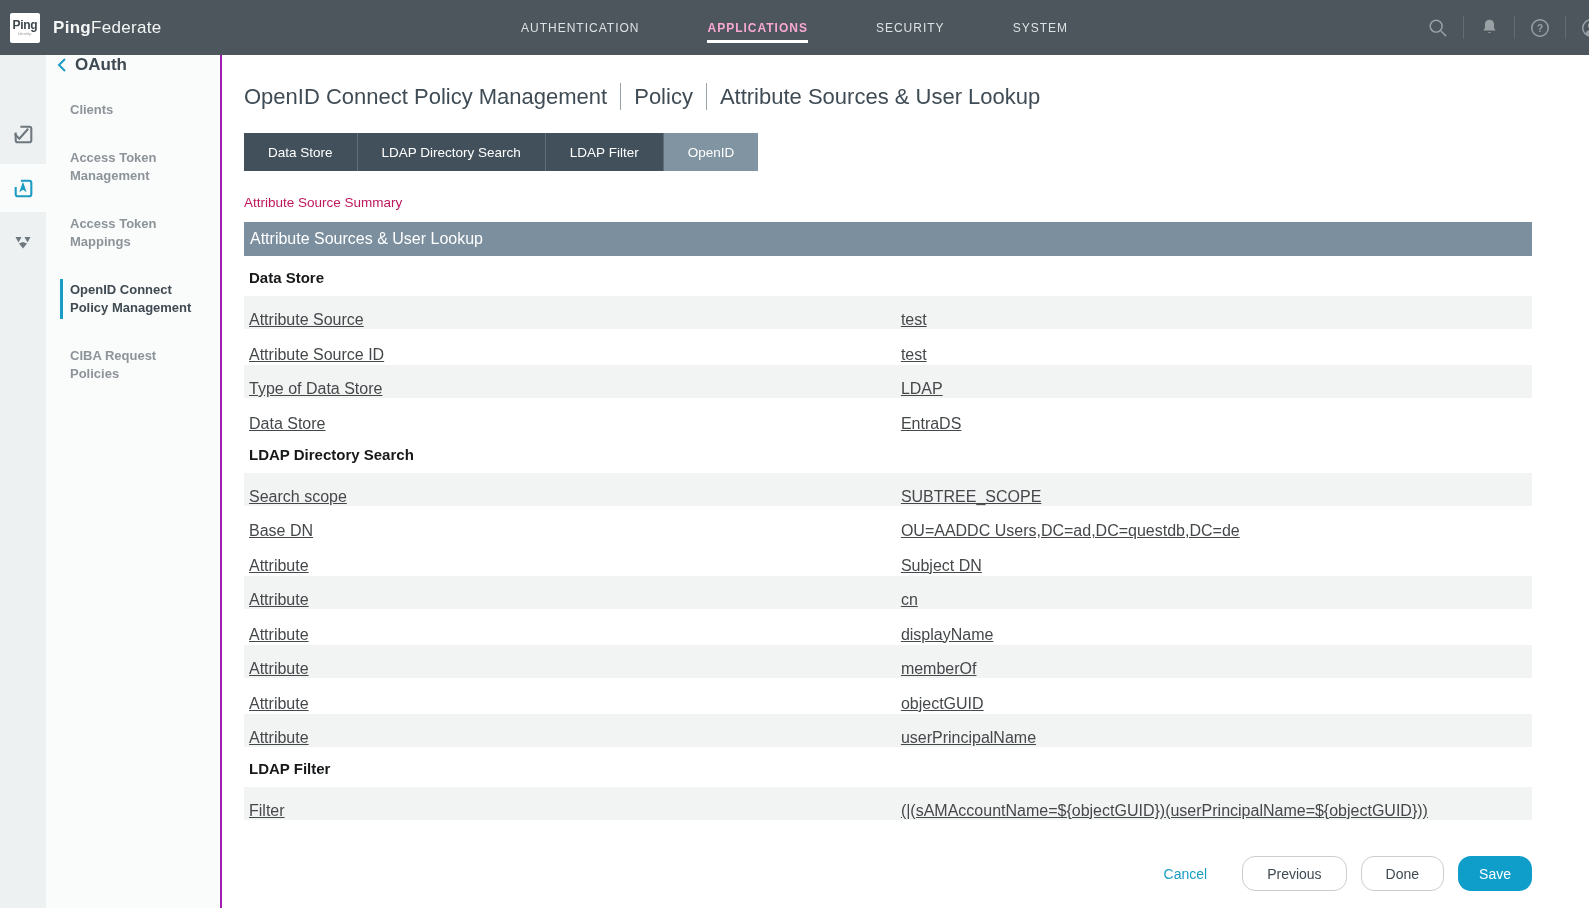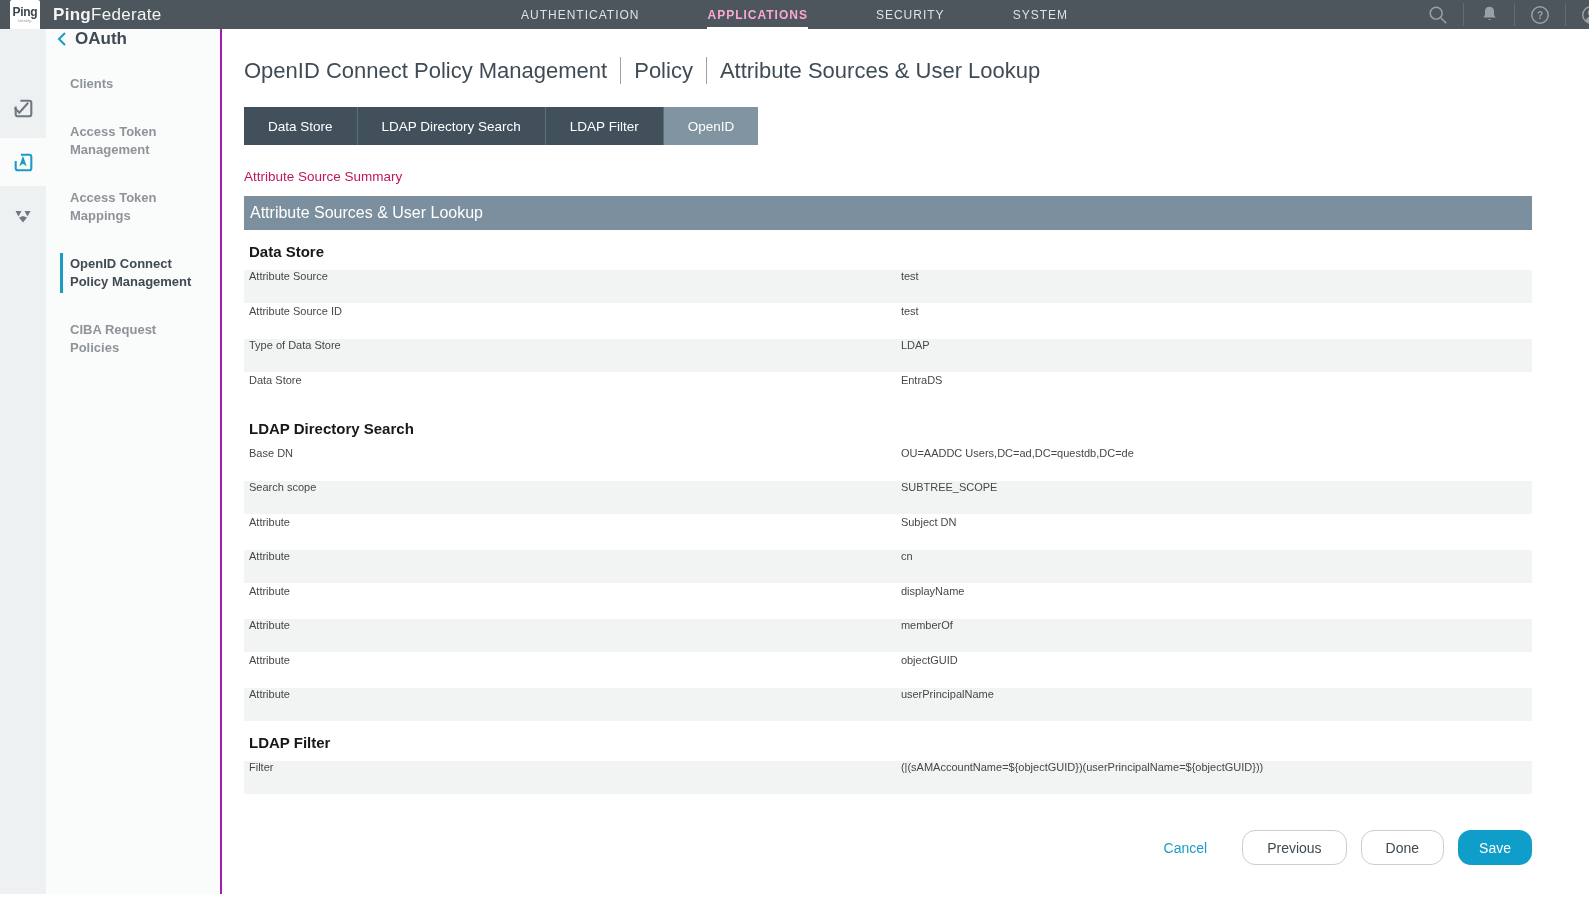--- a/index.html
+++ b/index.html
@@ -1,20 +1,20 @@
 <!DOCTYPE html>
 <html><head>
 <meta charset="utf-8">
 <style>
   * { margin:0; padding:0; box-sizing:border-box; }
   html,body { width:1589px; height:908px; overflow:hidden; background:#fff;
     font-family:"Liberation Sans", sans-serif; }
 
   
-  .topnav { height:29px; background:#4c565c; display:flex; align-items:center;
+  .topnav { height:55px; background:#4c565c; display:flex; align-items:center;
     position:relative; overflow:hidden; }
   .brand { display:flex; align-items:center; gap:13px; padding-left:10px; z-index:2; cursor:pointer;}
   .logo-box { width:30px; height:30px; background:#fff; border-radius:2px;
     display:flex; flex-direction:column; align-items:center; justify-content:center; }
   .logo-ping { font-weight:bold; font-size:12px; color:#3d464c; line-height:12px; letter-spacing:-0.3px; }
   .logo-sub { font-size:4px; color:#9aa0a4; line-height:5px; }
   .brand-text { color:#f4f6f6; font-size:17px; letter-spacing:0.3px; }
   .brand-bold { font-weight:bold; }
   .nav-links { position:absolute; left:0; right:0; top:0; bottom:0;
     display:flex; justify-content:center; align-items:center; gap:68px; }
@@ -60,22 +60,22 @@
   .tab:last-child { border-right:none; }
   .tab.active { background:#8094a1; border-right:none; }
 
   .summary-label { font-size:13.5px; color:#be185d; margin-bottom:12px; }
 
   .table-header { background:#7b8f9e; color:#fff; font-size:16px; height:34px;
     display:flex; align-items:center; padding-left:6px; }
 
   .section-title { font-size:15px; font-weight:bold; color:#16181a;
     margin:13px 0 10px; padding-left:5px; }
-  .trow { display:flex; height:33px; align-items:flex-start; font-size:11px;
-    color:#45484a; margin-bottom:1.5px; }
+  .trow { display:flex; height:33px; align-items:flex-end; font-size:16px;
+    color:#45484a; margin-bottom:1.5px;text-decoration:underline; }
   .trow.shaded { background:#f2f3f3; }
   .tlabel { width:51%; padding-left:5px; }
   .tvalue { flex:1; }
 
   .footer { display:flex; justify-content:flex-end; align-items:center;
     margin-top:36px; gap:14px; }
   .cancel-link { color:#1a9cc4; font-size:14px; margin-right:21px; cursor:pointer; }
   .btn { height:35px; padding:0 24px; font-size:14px; border-radius:13px;
     display:flex; align-items:center; cursor:pointer; }
   .btn.secondary { background:#fff; border:1px solid #c9ced1; color:#3f4a52; }
@@ -215,27 +215,27 @@
         </div>
         <div class="trow shaded">
           <div class="tlabel">Type of Data Store</div>
           <div class="tvalue">LDAP</div>
         </div>
         <div class="trow">
           <div class="tlabel">Data Store</div>
           <div class="tvalue">EntraDS</div>
         </div>
         <div class="section-title">LDAP Directory Search</div>
+        <div class="trow shaded">
+          <div class="tlabel">Search scope</div>
+          <div class="tvalue">SUBTREE_SCOPE</div>
+        </div>
         <div class="trow">
           <div class="tlabel">Base DN</div>
           <div class="tvalue">OU=AADDC Users,DC=ad,DC=questdb,DC=de</div>
-        </div>
-        <div class="trow shaded">
-          <div class="tlabel">Search scope</div>
-          <div class="tvalue">SUBTREE_SCOPE</div>
         </div>
         <div class="trow">
           <div class="tlabel">Attribute</div>
           <div class="tvalue">Subject DN</div>
         </div>
         <div class="trow shaded">
           <div class="tlabel">Attribute</div>
           <div class="tvalue">cn</div>
         </div>
         <div class="trow">

